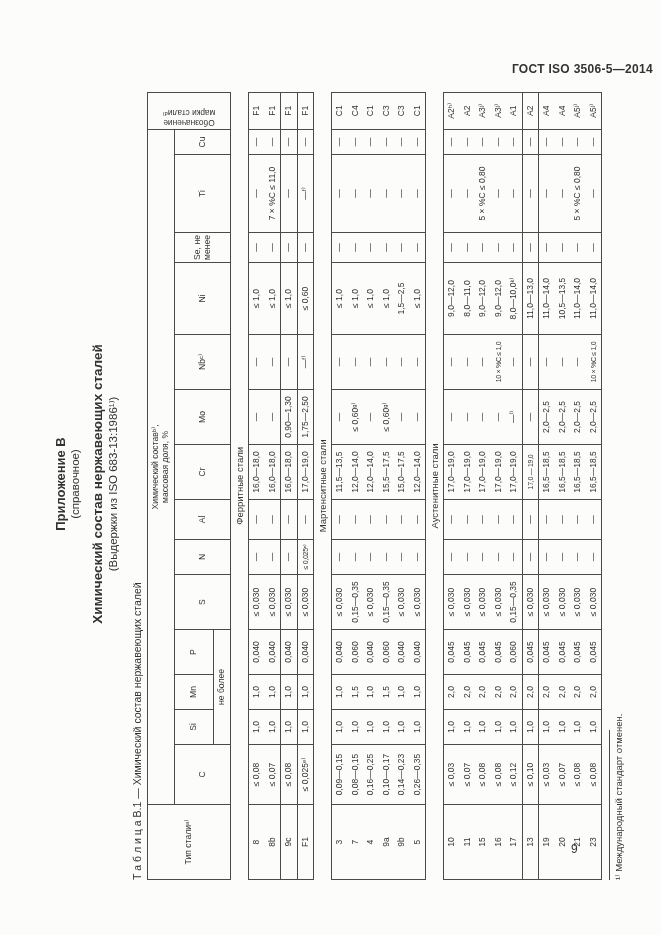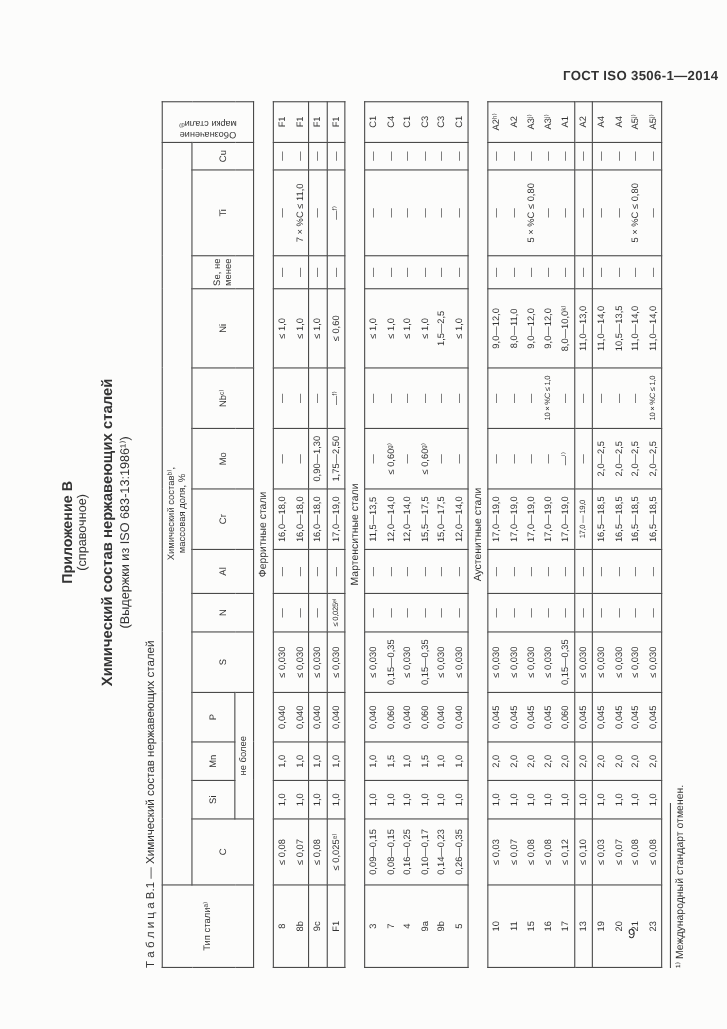--- a/index.html
+++ b/index.html
@@ -50,21 +50,21 @@
     transform:translate(-50%,-50%) rotate(-90deg);
     font-size:8.3px;line-height:1.25;text-align:center;
   }
   .footnote-block{margin-top:7px;}
   .fn-rule{width:150px;border-top:1px solid #4a4a4a;height:0;}
   .fn-text{font-size:9.5px;margin-top:3px;color:#333;}
 </style>
 </head>
 <body>
 
-<div class="std-ref">ГОСТ ISO 3506-1—2014</div>
+<div class="std-ref">ГОСТ ISO 3506-5—2014</div>
 
 <div class="rot">
   <div class="titles">
     <div class="t-app">Приложение В</div>
     <div class="t-kind">(справочное)</div>
     <div class="t-main">Химический состав нержавеющих сталей</div>
     <div class="t-sub">(Выдержки из ISO 683-13:1986¹⁾)</div>
   </div>
 
   <div class="caption">Т а б л и ц а  В.1 — Химический состав нержавеющих сталей</div>

